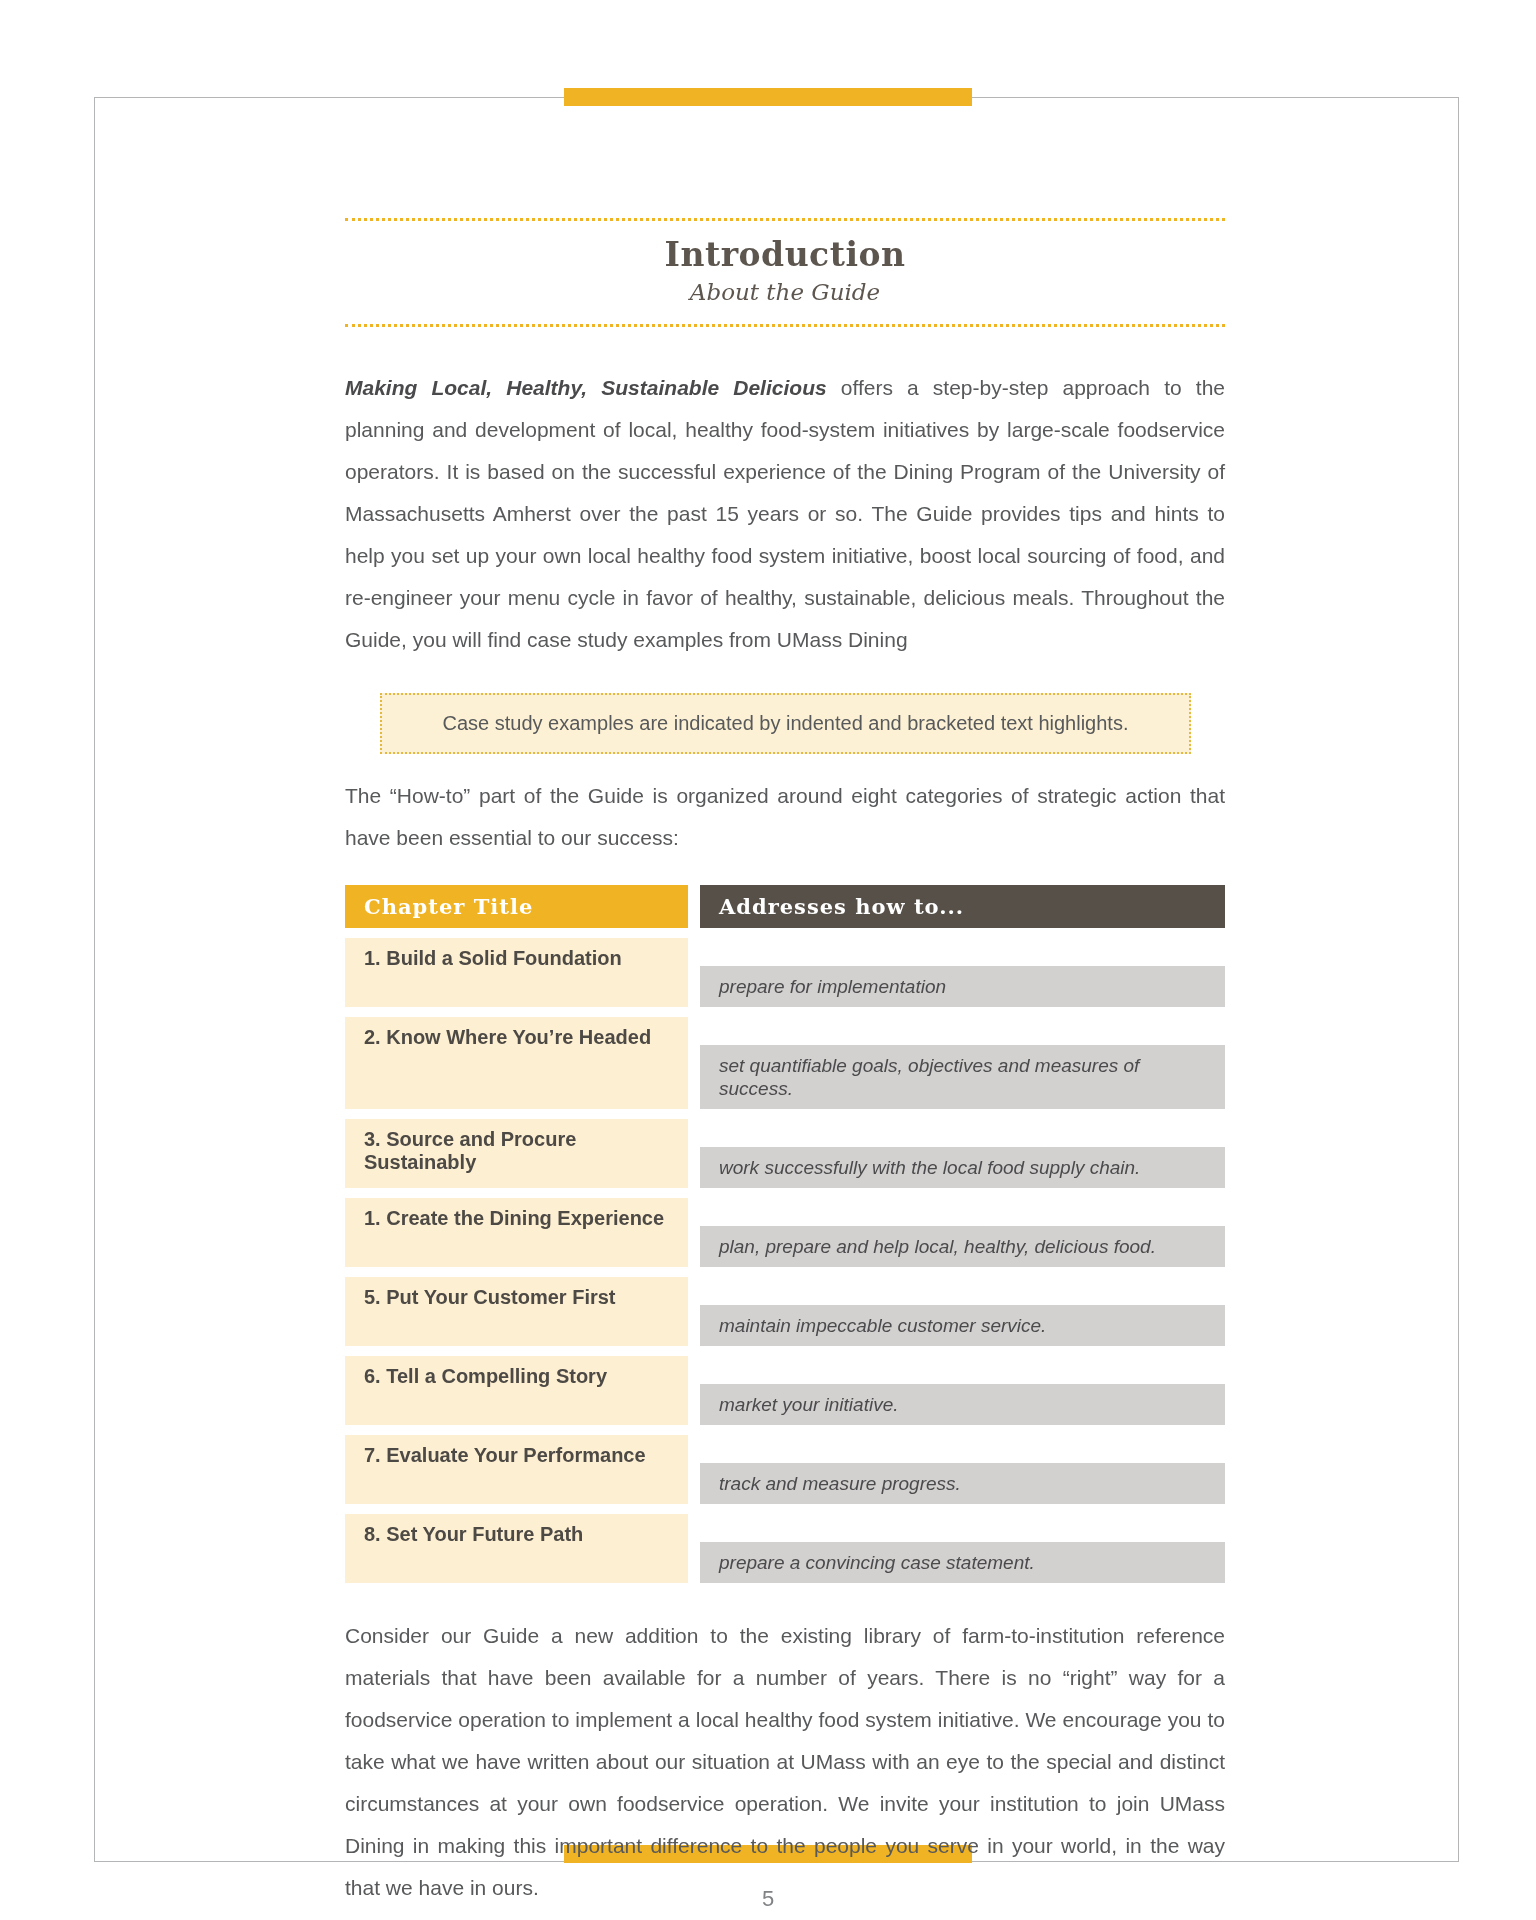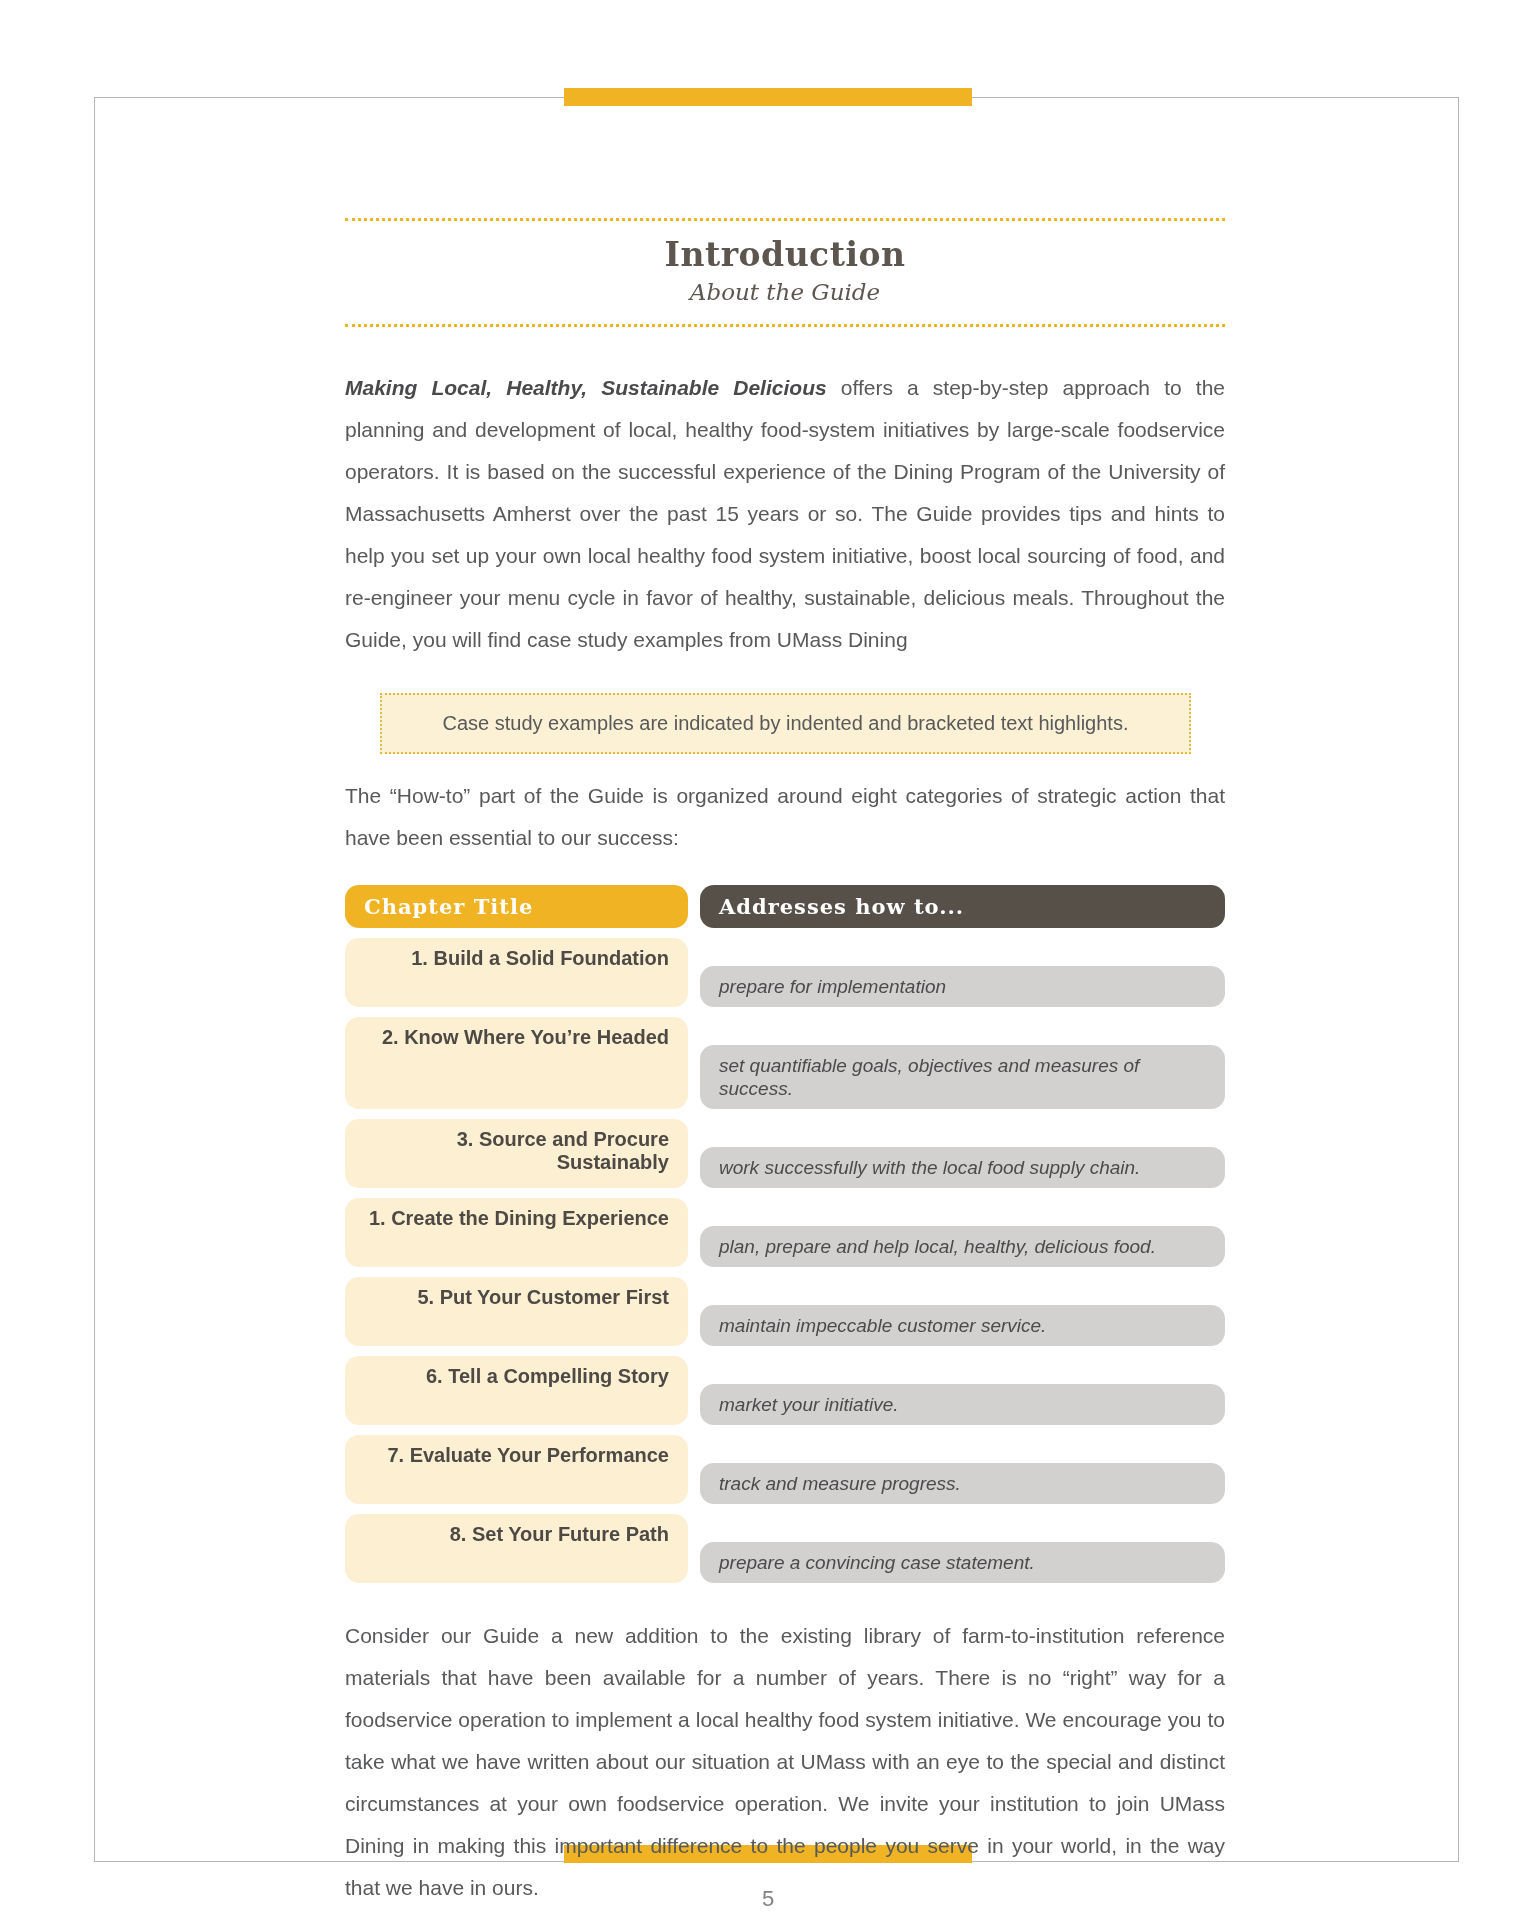--- a/index.html
+++ b/index.html
@@ -78,40 +78,38 @@
   .howto { margin-bottom: 26px; }
   .chapter-table { margin: 0 0 32px 0; }
   .trow {
     display: flex;
     gap: 12px;
     margin-bottom: 10px;
   }
   .cell {
     padding: 9px 19px;
     line-height: 23px;
-    border-radius: 14px;
   }
   .cell.left { width: 343px; box-sizing: border-box; }
   .cell.right { flex: 1; }
   .thead .cell {
     font-family: "DejaVu Serif", "Liberation Serif", serif;
     font-weight: bold;
     font-size: 21px;
     color: #ffffff;
     letter-spacing: 1px;
     padding: 10px 19px;
   }
   .thead .cell.left { background: #F0B323; }
   .thead .cell.right { background: #575049; }
   .trow.body .cell.left {
     background: #FDEFD2;
     font-weight: bold;
     font-size: 20px;
     color: #4D4945;
-    text-align: right;
   }
   .trow.body .cell.right {
     background: #D3D1CF;
     font-style: italic;
     font-size: 19px;
     color: #4B4B4D;
     margin-top: 28px;
   }
   .page-number {
     position: absolute;

